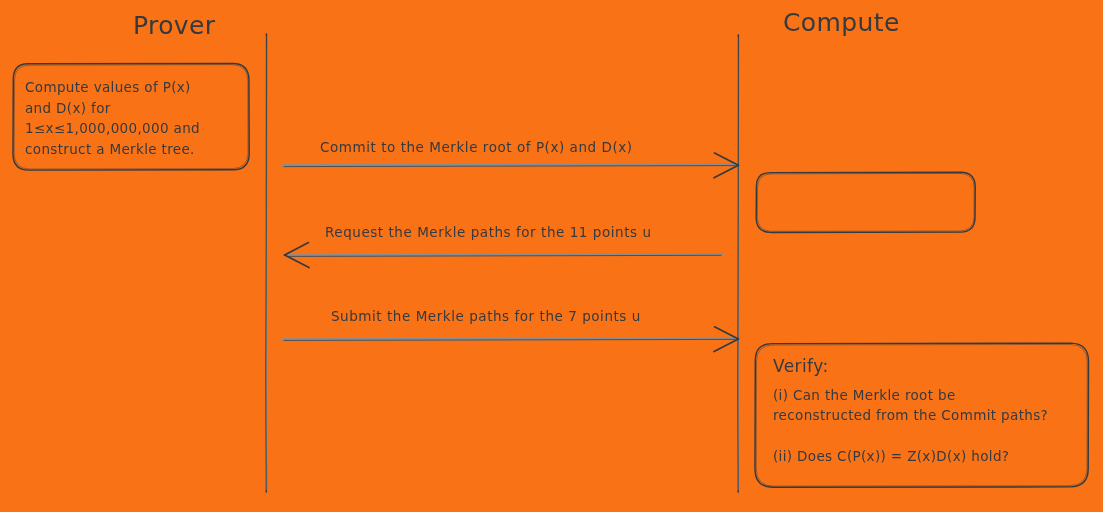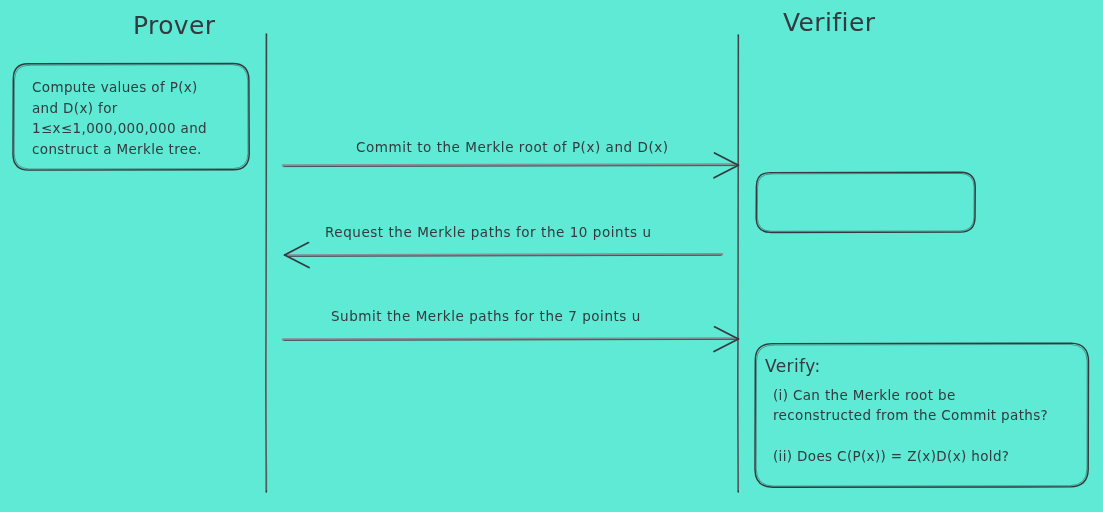--- a/index.html
+++ b/index.html
@@ -8,21 +8,21 @@
     padding: 0;
     background: #ffffff;
   }
   body {
     font-family: "DejaVu Sans", sans-serif;
   }
   #canvas {
     position: relative;
     width: 1103px;
     height: 512px;
-    background: #5eead4;
+    background: #f97316;
     overflow: hidden;
   }
   #sketch {
     position: absolute;
     left: 0;
     top: 0;
     width: 1103px;
     height: 512px;
     pointer-events: none;
   }
@@ -129,40 +129,40 @@
     <g>
       <path d="M283,339.4 L736,338.4" fill="none" stroke="#868e96" stroke-width="2.5" stroke-linecap="round"></path>
       <path d="M284,340.4 L735,339.4" fill="none" stroke="#343a40" stroke-width="1.0" stroke-linecap="round" opacity="0.75"></path>
       <path d="M714.5,326.8 L738.4,339.0" fill="none" stroke="#343a40" stroke-width="1.7" stroke-linecap="round"></path>
       <path d="M738.4,339.0 L714.0,351.6" fill="none" stroke="#343a40" stroke-width="1.7" stroke-linecap="round"></path>
     </g>
   </svg>
 
   <div class="actor-title" style="left:133px; top:12px;">Prover</div>
 
-  <div class="actor-title" style="left:783px; top:9px;">Verifier</div>
+  <div class="actor-title" style="left:783px; top:9px;">Compute</div>
 
   <div class="lifeline-hit" style="left:261px; top:34px; width:11px; height:458px;"></div>
   <div class="lifeline-hit" style="left:733px; top:35px; width:11px; height:457px;"></div>
 
-  <div class="note-box-hit" style="left:13px; top:63px; width:237px; height:128px;">
+  <div class="note-box-hit" style="left:6px; top:63px; width:237px; height:128px;">
     <div class="note-text" style="left:19px; top:14px; width:206px;">Compute values of P(x)
 and D(x) for
 1≤x≤1,000,000,000 and
 construct a Merkle tree.</div>
   </div>
 
 
   <div class="note-box-hit" style="left:755px; top:343px; width:334px; height:145px;">
-    <div class="verify-head" style="left:10px; top:13px;">Verify:</div>
+    <div class="verify-head" style="left:18px; top:13px;">Verify:</div>
     <div class="note-text verify-body" style="left:18px; top:42px; width:305px;">(i) Can the Merkle root be
 reconstructed from the Commit paths?
 
 (ii) Does C(P(x)) = Z(x)D(x) hold?</div>
   </div>
 
-  <div class="msg-label" style="left:320px; top:139px;margin-left:36px;">Commit to the Merkle root of P(x) and D(x)</div>
+  <div class="msg-label" style="left:320px; top:139px;">Commit to the Merkle root of P(x) and D(x)</div>
 
-  <div class="msg-label" style="left:325px; top:224px;">Request the Merkle paths for the 10 points u</div>
+  <div class="msg-label" style="left:325px; top:224px;">Request the Merkle paths for the 11 points u</div>
 
   <div class="msg-label" style="left:331px; top:308px;">Submit the Merkle paths for the 7 points u</div>
 
 </div>
 
 </body></html>

